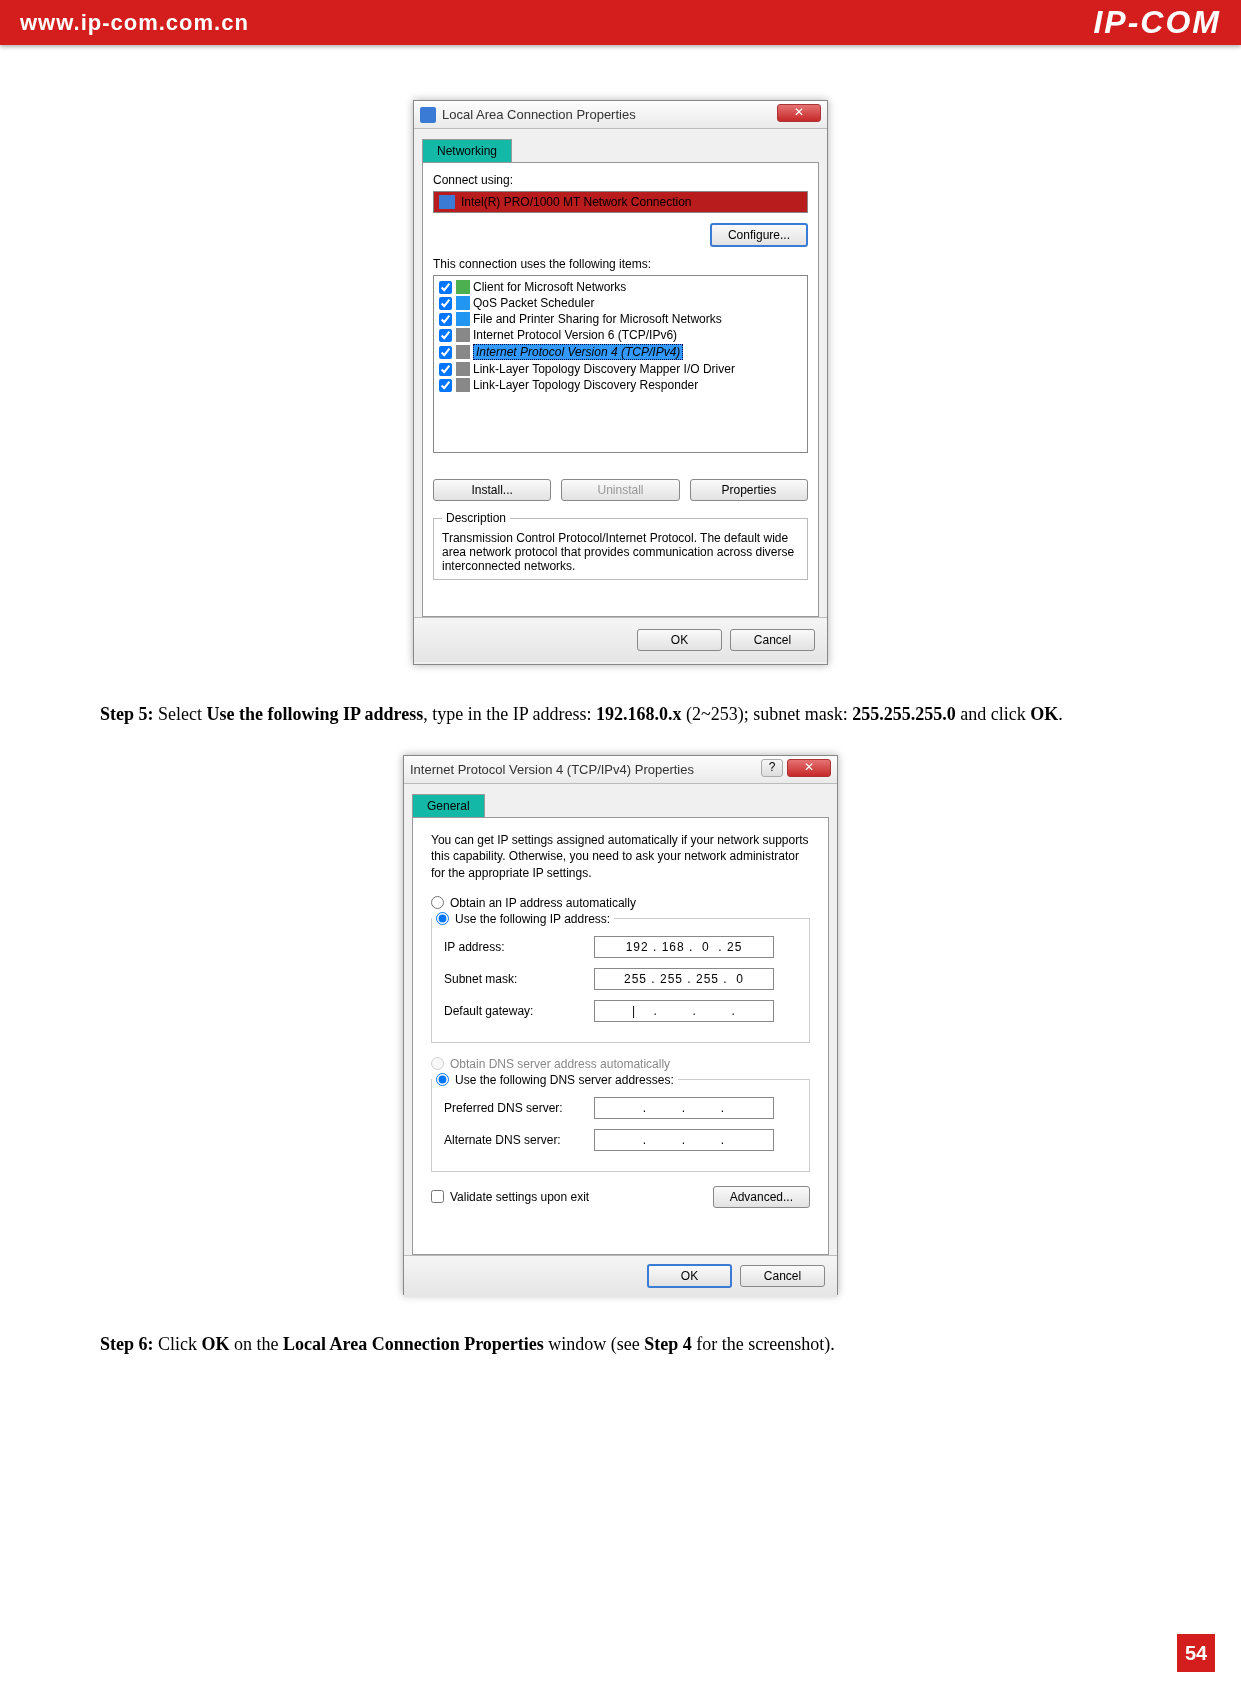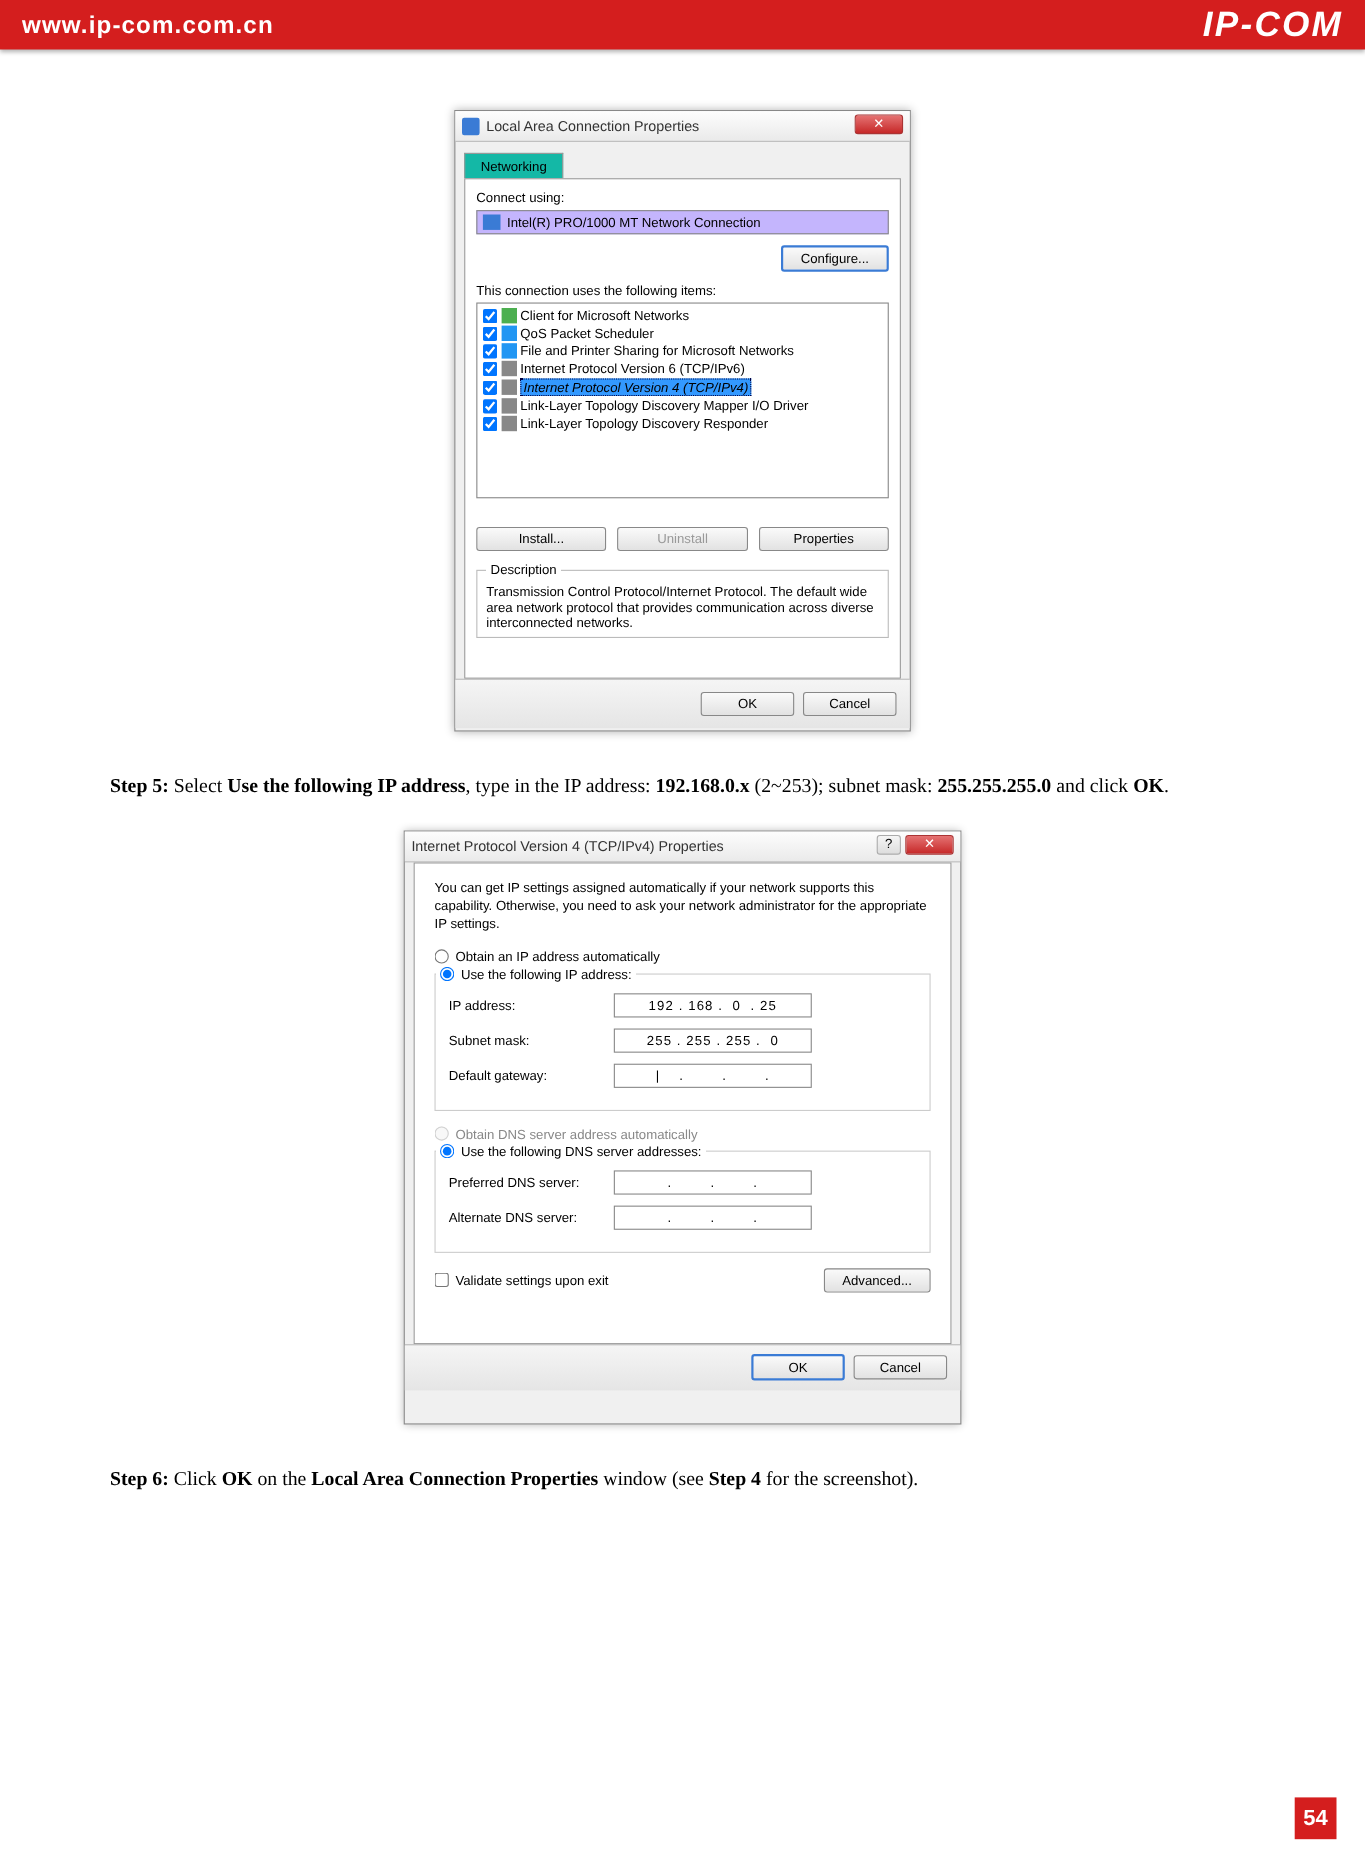--- a/index.html
+++ b/index.html
@@ -12,42 +12,42 @@
   .dialog1 { width: 415px; height: 565px; }
   .titlebar { height: 28px; background: linear-gradient(#fdfdfd,#eaeaea); border-bottom: 1px solid #bbb; display: flex; align-items: center; padding: 0 6px; position: relative; }
   .titlebar .ticon { width: 16px; height: 16px; background: #3a7bd5; margin-right: 6px; border-radius: 2px; }
   .titlebar .ttext { font-size: 13px; color: #333; }
   .closebtn { position: absolute; right: 6px; top: 3px; width: 44px; height: 18px; border-radius: 3px; background: linear-gradient(#e57373,#c62828); color:#fff; font-size:12px; text-align:center; border:1px solid #a33; line-height:15px; }
   .helpbtn { position: absolute; right: 54px; top: 3px; width: 22px; height: 18px; border-radius:3px; background: linear-gradient(#f5f5f5,#ddd); border:1px solid #aaa; font-size:12px; text-align:center; line-height:15px; }
   .tabs { margin: 10px 8px 0; }
   .tab { display:inline-block; background:#14b8a6; border:1px solid #999; border-bottom:none; padding:4px 14px; font-size:12px; }
   .tabbody { background:#fff; border:1px solid #999; margin:0 8px; padding:10px; height: 455px; position:relative; }
   .label { font-size:12px; margin-bottom:4px; }
-  .textbox { border:1px solid #888; background:#c4b5fd; padding:3px 5px; font-size:12px; width:100%; margin-bottom:10px; display:flex; align-items:center; }
+  .textbox { border:1px solid #888; background:#b91c1c; padding:3px 5px; font-size:12px; width:100%; margin-bottom:10px; display:flex; align-items:center; }
   .nicicon { width:16px; height:14px; background:#3a7bd5; margin-right:6px; display:inline-block; }
   .btn { border:1px solid #888; background:linear-gradient(#fafafa,#e2e2e2); padding:3px 16px; font-size:12px; border-radius:3px; }
   .btn.disabled { color:#999; }
   .btn.primary { border:2px solid #3a7bd5; }
   .rightbtn { float:right; margin-bottom:10px; }
   .listbox { border:1px solid #888; background:#fff; height:178px; padding:3px; overflow:hidden; margin-bottom:26px; }
   .listitem { display:flex; align-items:center; font-size:12px; padding:1px 2px; white-space:nowrap; }
   .listitem input { margin-right:4px; }
   .itemicon { width:14px; height:14px; display:inline-block; margin-right:3px; }
   .ic-green { background:#4caf50; }
   .ic-blue { background:#2196f3; }
   .ic-net { background:#888; }
   .listitem.selected span.txt { background:#3399ff; color:#000000; padding:0 2px; border:1px dotted #004;font-style:italic; }
   .btnrow { display:flex; gap:10px; justify-content:space-between; margin-bottom:10px; }
   .btnrow .btn { flex:1; text-align:center; }
   .descbox { border:1px solid #bbb; padding:6px 8px; font-size:12px; position:relative; }
   .descbox legend { font-size:12px; padding:0 4px; }
   .dlgfooter { height:45px; border-top:1px solid #bbb; display:flex; justify-content:flex-end; align-items:center; gap:8px; padding:0 12px; background:linear-gradient(#f5f5f5,#e5e5e5); }
   .dlgfooter .btn { width:85px; text-align:center; }
   .step { font-family: "Times New Roman", serif; font-size:18px; line-height:2.2; margin-bottom:20px; text-align:justify; }
-  .dialog2 { width:507px; height:540px; }
+  .dialog2 { width:435px; height:540px; }
   .tabbody2 { background:#fff; border:1px solid #999; margin:0 8px; padding:14px 18px; height:438px; }
   .infot { font-size:12px; margin-bottom:14px; line-height:1.4; }
   .radio { font-size:12px; display:flex; align-items:center; margin-bottom:6px; }
   .radio input { margin-right:6px; }
   .radio.disabled { color:#888; }
   .fieldset { border:1px solid #ccc; padding:0 12px 10px; margin-bottom:14px; margin-top:-4px; }
   .fieldset legend { font-size:12px; padding:0 4px; }
   .fieldset .radio { margin-left:-12px; margin-bottom:10px; }
   .frow { display:flex; align-items:center; margin-bottom:10px; font-size:12px; }
   .frow .flab { width:150px; }
@@ -141,20 +141,21 @@
   <p class="step">
     <b>Step 5:</b><span> Select </span><b>Use the following IP address</b><span>, type in the IP address: </span><b>192.168.0.x</b><span> (2~253); subnet mask: </span><b>255.255.255.0</b><span> and click </span><b>OK</b><span>.</span>
   </p>
 
   <div class="dialog dialog2">
     <div class="titlebar">
       <span class="ttext">Internet Protocol Version 4 (TCP/IPv4) Properties</span>
       <span class="helpbtn">?</span>
       <span class="closebtn">✕</span>
     </div>
+    <div class="tabs"><span class="tab">General</span></div>
     <div class="tabbody2">
       <div class="infot">You can get IP settings assigned automatically if your network supports this capability. Otherwise, you need to ask your network administrator for the appropriate IP settings.</div>
       <div class="radio">
           <input type="radio" style="">
           <span>Obtain an IP address automatically</span>
         </div>
       <fieldset class="fieldset">
         <legend class="radio">
             <input type="radio" checked="" style="">
             <span>Use the following IP address:</span>

